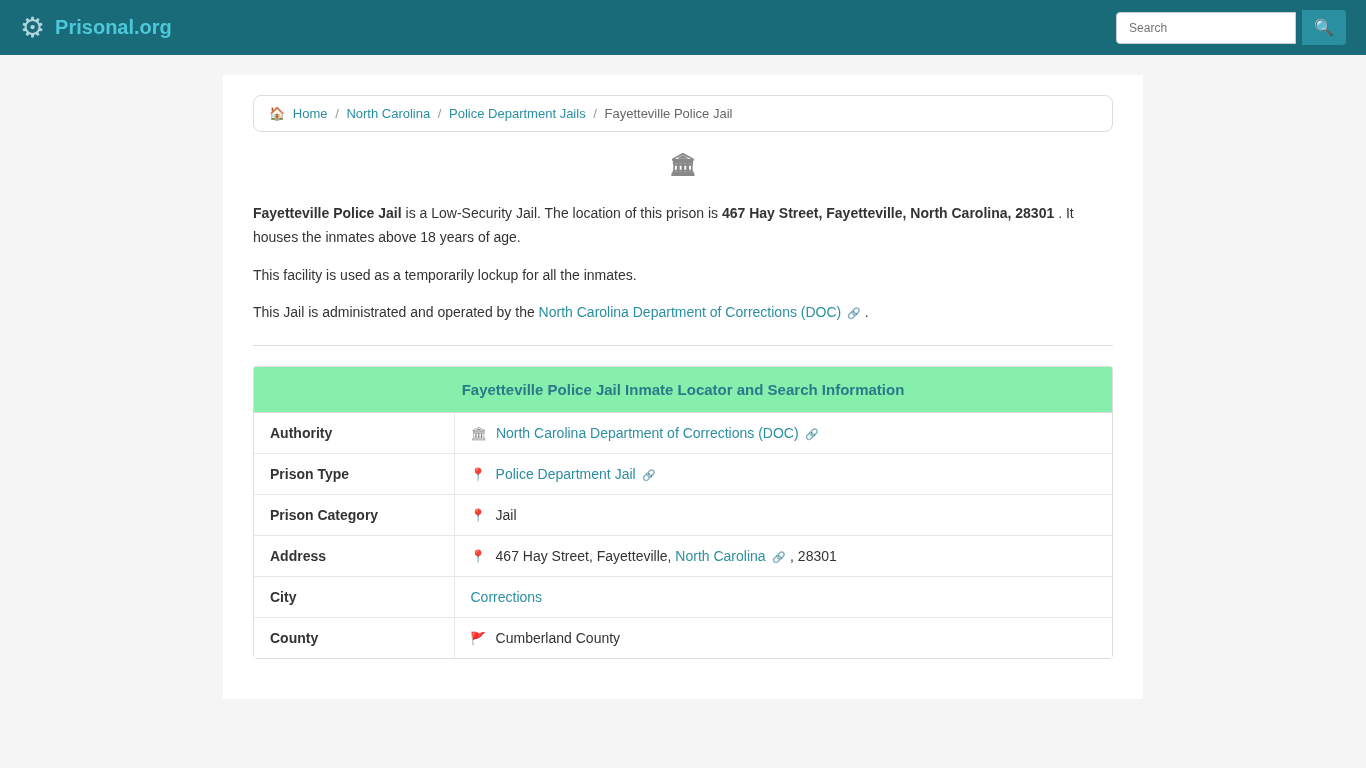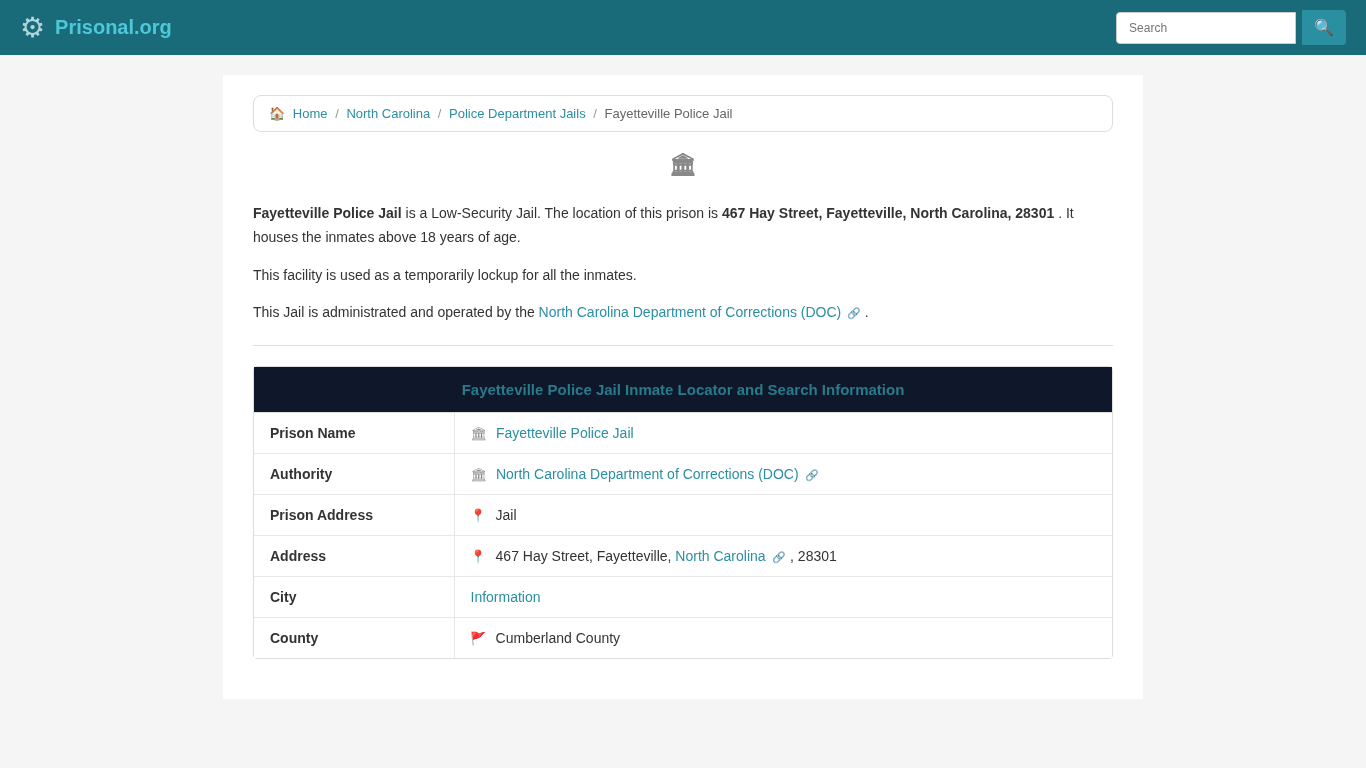--- a/index.html
+++ b/index.html
@@ -105,21 +105,21 @@
     
     .divider { border: none; border-top: 1px solid #ddd; margin: 20px 0; }
 
     
     .info-section {
       border: 1px solid #ddd;
       border-radius: 4px;
       margin-top: 20px;
     }
     .info-section-header {
-      background: #0f172a;
+      background: #86efac;
       padding: 14px 20px;
       font-size: 15px;
       font-weight: bold;
       color: #2a7a8a;
       border-bottom: 1px solid #ddd;
       text-align: center;
     }
     .info-table {
       width: 100%;
       border-collapse: collapse;
@@ -211,62 +211,63 @@
 
   <hr class="divider">
 
   <div class="info-section">
     <div class="info-section-header">
       <span>Fayetteville Police Jail Inmate Locator and Search Information</span>
     </div>
     <table class="info-table">
       <tbody>
 
-        <tr>
-          <td>Prison Name</td>
-          <td>
-            <span class="cell-icon">🏛</span>
-            <a href="#">Fayetteville Police Jail</a>
-          </td>
-        </tr>
 
         <tr>
           <td>Authority</td>
           <td>
             <span class="cell-icon">🏛</span>
             <a href="#">North Carolina Department of Corrections (DOC)</a>
             <span class="ext-icon">🔗</span>
           </td>
         </tr>
 
 
-
-        <tr>
-          <td>Prison Address</td>
+        <tr>
+          <td>Prison Type</td>
+          <td>
+            <span class="cell-icon">📍</span>
+            <a href="#">Police Department Jail</a>
+            <span class="ext-icon">🔗</span>
+          </td>
+        </tr>
+
+        <tr>
+          <td>Prison Category</td>
           <td>
             <span class="cell-icon">📍</span>
             <span>Jail</span>
           </td>
         </tr>
 
         <tr>
           <td>Address</td>
           <td>
             <span class="cell-icon">📍</span>
             <span>467 Hay Street, Fayetteville, </span>
             <a href="#">North Carolina</a>
             <span class="ext-icon">🔗</span>
             <span>, 28301</span>
           </td>
         </tr>
 
         <tr>
           <td>City</td>
           <td>
-            <a href="#">Information</a>
+            <a href="#">Corrections</a>
           </td>
         </tr>
 
 
         <tr>
           <td>County</td>
           <td>
             <span class="cell-icon">🚩</span>
             <span>Cumberland County</span>
           </td>

